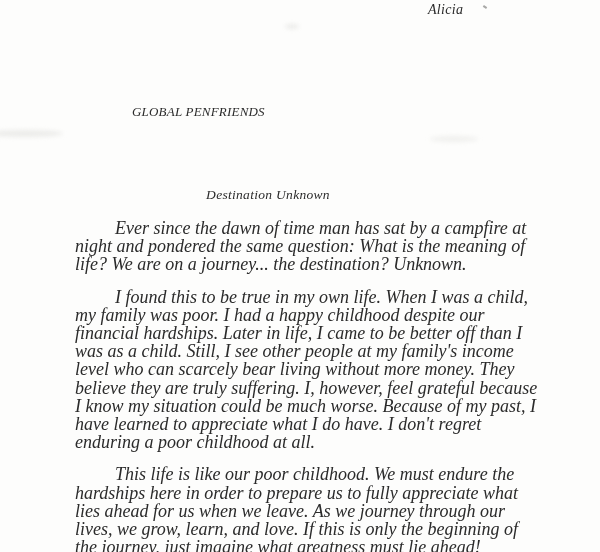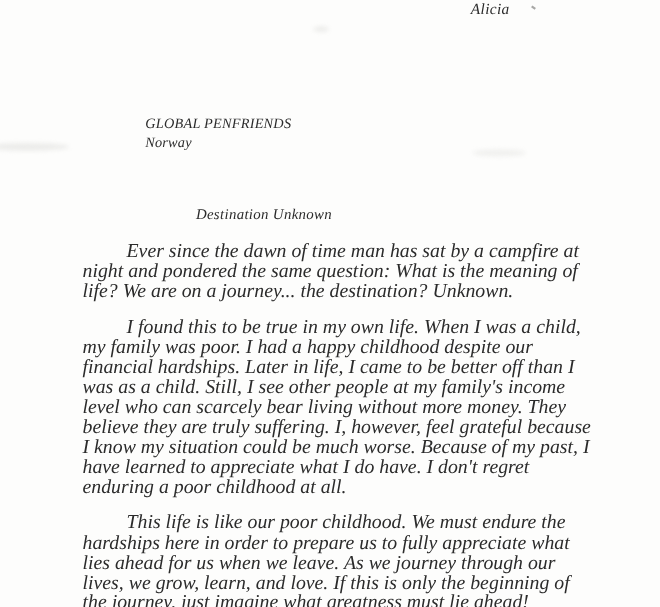--- a/index.html
+++ b/index.html
@@ -51,20 +51,21 @@
     margin-left: 47px;
   }
   .title {
     position: absolute;
     left: 0;
     top: 187px;
     width: 480px;
     text-align: center;
     font-size: 13.5px;
     letter-spacing: 0.3px;
+    padding-left: 28px;
   }
   .body {
     position: absolute;
     left: 75px;
     top: 219px;
     width: 468px;
     font-size: 18px;
     line-height: 18.2px;
     text-align: left;
   }
@@ -80,21 +81,20 @@
 
   <div class="smudge smudge-left"></div>
   <div class="smudge smudge-top"></div>
   <div class="smudge smudge-right"></div>
   <div class="scan-tick"></div>
 
   <div class="signature">Alicia</div>
 
   <div class="address">
     <div class="address-line">GLOBAL PENFRIENDS</div>
-    <div class="address-line">Norway</div>
   </div>
 
   <div class="title">Destination Unknown</div>
 
   <div class="body">
     <p class="para">Ever since the dawn of time man has sat by a campfire at night and pondered the same question: What is the meaning of life? We are on a journey... the destination? Unknown.</p>
     <p class="para">I found this to be true in my own life. When I was a child, my family was poor. I had a happy childhood despite our financial hardships. Later in life, I came to be better off than I was as a child. Still, I see other people at my family's income level who can scarcely bear living without more money. They believe they are truly suffering. I, however, feel grateful because I know my situation could be much worse. Because of my past, I have learned to appreciate what I do have. I don't regret enduring a poor childhood at all.</p>
     <p class="para">This life is like our poor childhood. We must endure the hardships here in order to prepare us to fully appreciate what lies ahead for us when we leave. As we journey through our lives, we grow, learn, and love. If this is only the beginning of the journey, just imagine what greatness must lie ahead!</p>
   </div>
 

